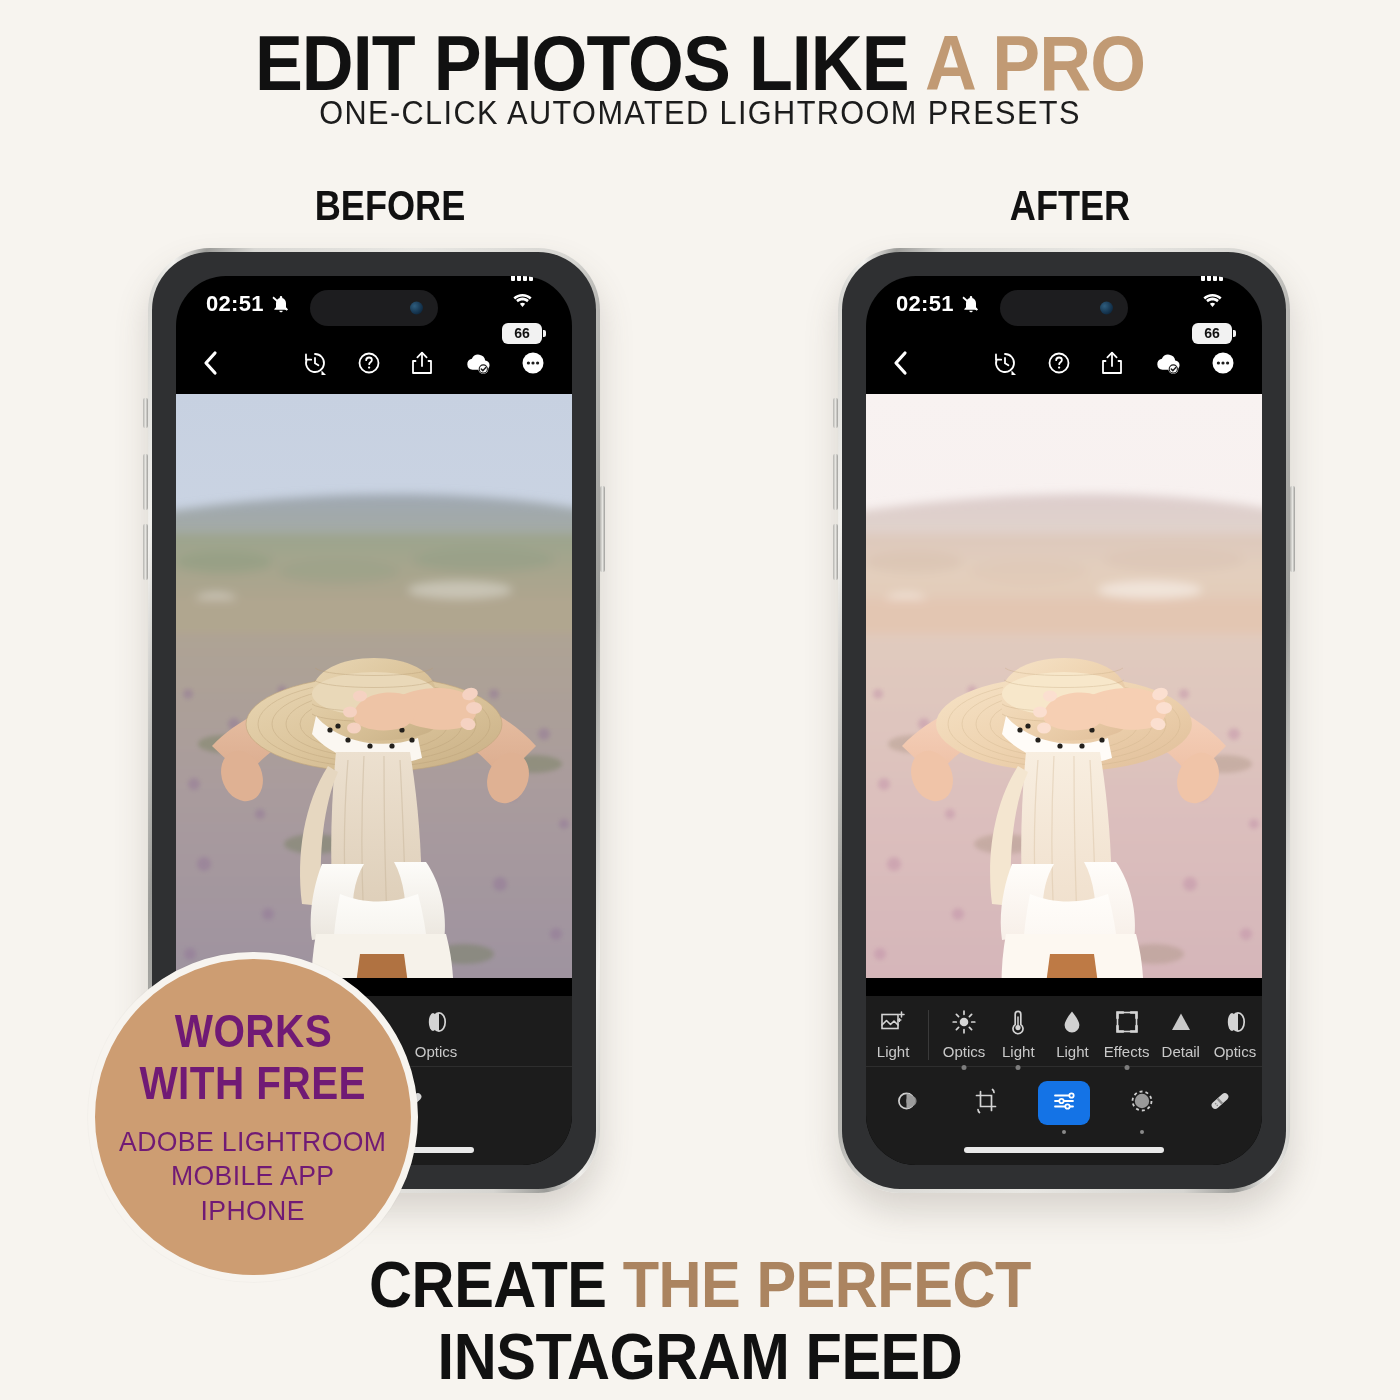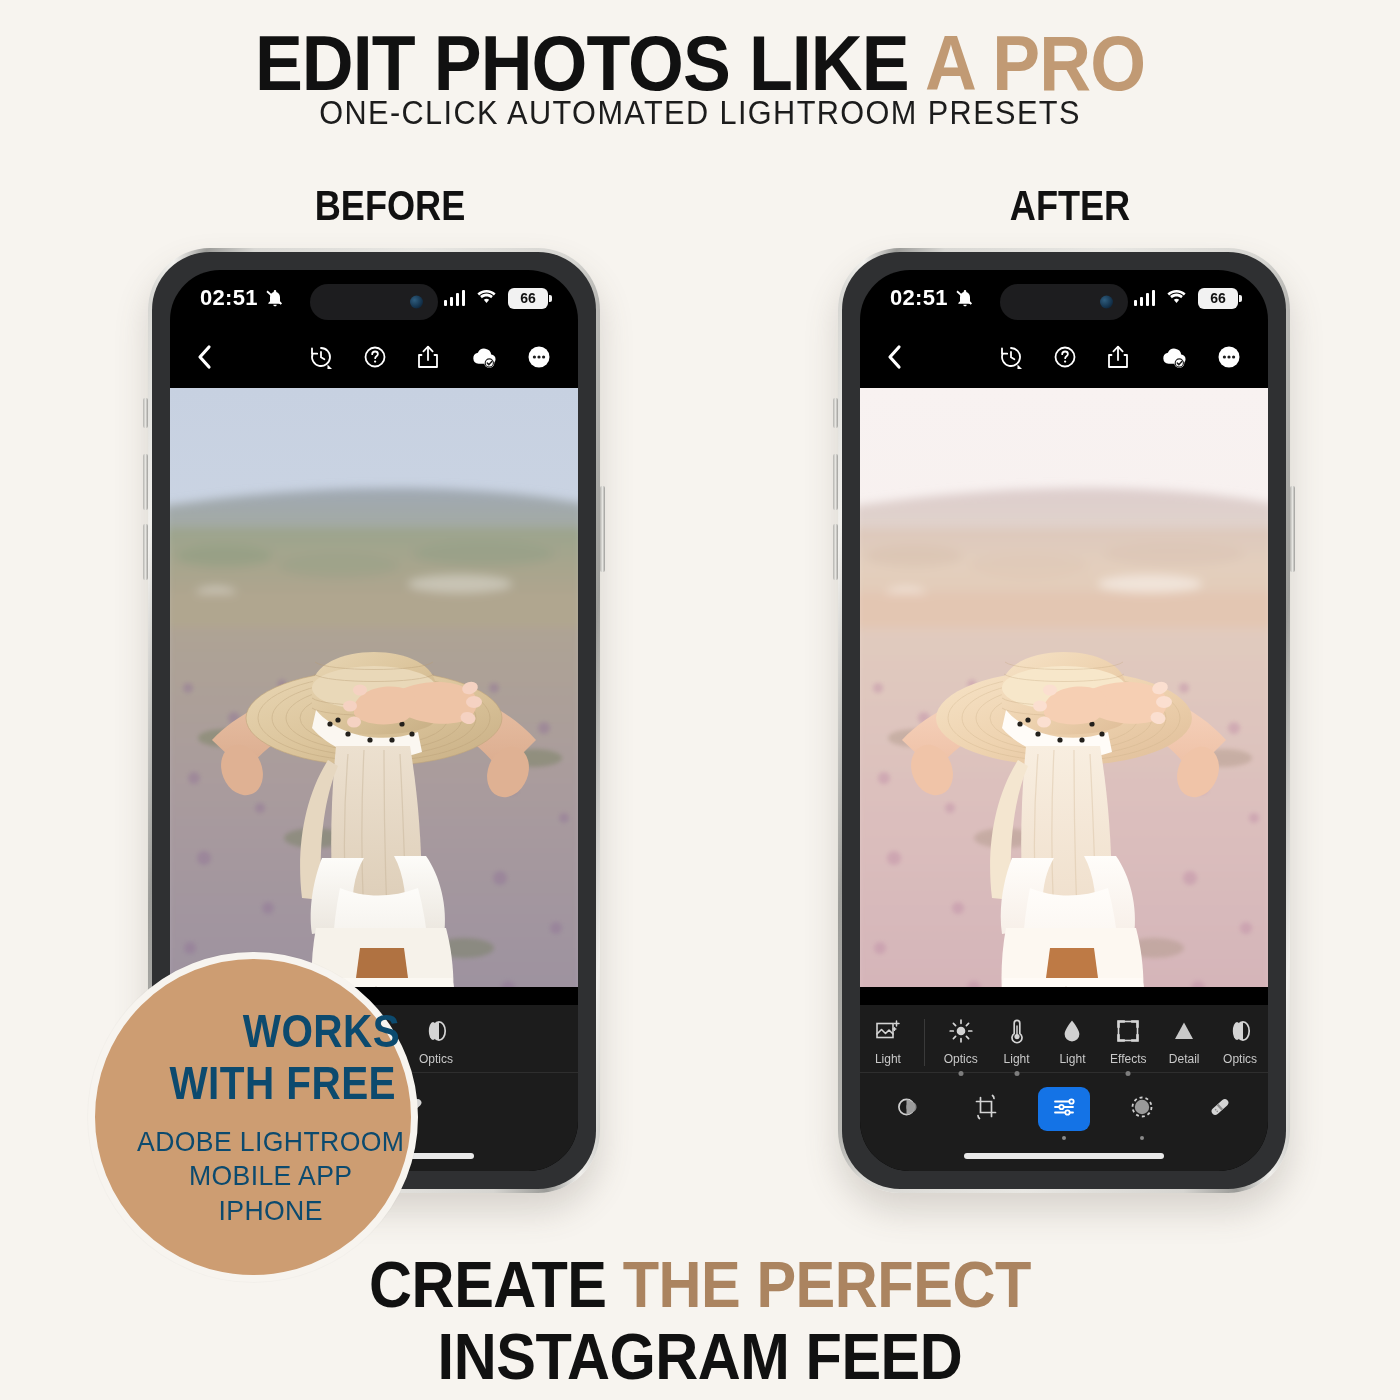--- a/index.html
+++ b/index.html
@@ -65,21 +65,21 @@
     padding:4px;
     box-shadow:0 18px 34px rgba(90,80,70,.20);
   }
   .phone-left { left:148px; top:248px; }
   .phone-right{ left:838px; top:248px; }
 
   .phone-inner{
     width:100%; height:100%;
     border-radius:58px;
     background:#2f3032;
-    padding:18px;
+    padding:24px;
     position:relative;
   }
   .screen{
     width:100%; height:100%;
     border-radius:50px;
     background:#000;
     overflow:hidden;
     position:relative;
   }
 
@@ -92,21 +92,21 @@
 
   
   .statusbar{
     position:absolute; left:0; top:0; width:100%; height:56px;
     display:flex; align-items:center;
     padding:0 30px;
     color:#fff;
   }
   .sb-time{ font-size:22px; font-weight:600; letter-spacing:.3px; }
   .sb-mute{ margin-left:7px; display:flex; align-items:center; }
-  .sb-right{ margin-left:auto; display:flex; align-items:center; gap:11px; }
+  .sb-right{ margin-left:auto; display:flex; align-items:center; gap:11px;flex-direction:column; }
   .sig{ display:flex; align-items:flex-end; gap:2.5px; height:16px; }
   .sig i{ width:3.5px; background:#fff; border-radius:1px; display:block; }
   .sig i:nth-child(1){ height:6px; }
   .sig i:nth-child(2){ height:9px; }
   .sig i:nth-child(3){ height:13px; }
   .sig i:nth-child(4){ height:16px; }
   .batt{
     width:40px; height:21px; border-radius:6px; background:#f2f2f2;
     color:#111; font-size:14px; font-weight:700;
     display:flex; align-items:center; justify-content:center;
@@ -157,21 +157,21 @@
     display:flex; align-items:flex-start; justify-content:center;
     padding:12px 0 6px 0;
     border-bottom:1px solid #2e2e2e;
     position:relative;
   }
   .tool{
     display:flex; flex-direction:column; align-items:center;
     width:62px; gap:7px; position:relative;
   }
   .tool .ticon{ height:28px; display:flex; align-items:center; justify-content:center; }
-  .tool .tlabel{ font-size:12px; color:#c9c9c9; }
+  .tool .tlabel{ font-size:15px; color:#c9c9c9; }
   .tool .dot{
     position:absolute; bottom:-10px; left:50%; transform:translateX(-50%);
     width:5px; height:5px; border-radius:50%; background:#7d7d7d;
   }
   .tool-div{ width:1px; align-self:stretch; background:#3a3a3a; margin:2px 8px 0 8px; }
 
   .moderow{
     display:flex; align-items:center; justify-content:center;
     gap:26px; padding:14px 0 10px 0;
   }
@@ -189,22 +189,22 @@
     width:200px; height:6px; border-radius:3px; background:#e9e9e9;
     margin:12px auto 12px auto;
   }
 
   
   .badge{
     position:absolute; left:88px; top:952px;
     width:330px; height:330px; border-radius:50%;
     background:#cd9d72;
     border:7px solid #f7f4ef;
-    display:flex; flex-direction:column; align-items:flex-end; justify-content:center;
-    color:#0c4a6e;
+    display:flex; flex-direction:column; align-items:center; justify-content:center;
+    color:#701a75;
     text-align:center;
     box-shadow:0 0 0 1px rgba(0,0,0,.02);
   }
   .badge-l1,.badge-l2{
     font-size:46px; font-weight:bold; letter-spacing:.5px; line-height:1.12;
     transform:scaleX(0.88);
   }
   .badge-sub{
     margin-top:16px;
     font-size:28px; line-height:1.22; letter-spacing:.4px;

